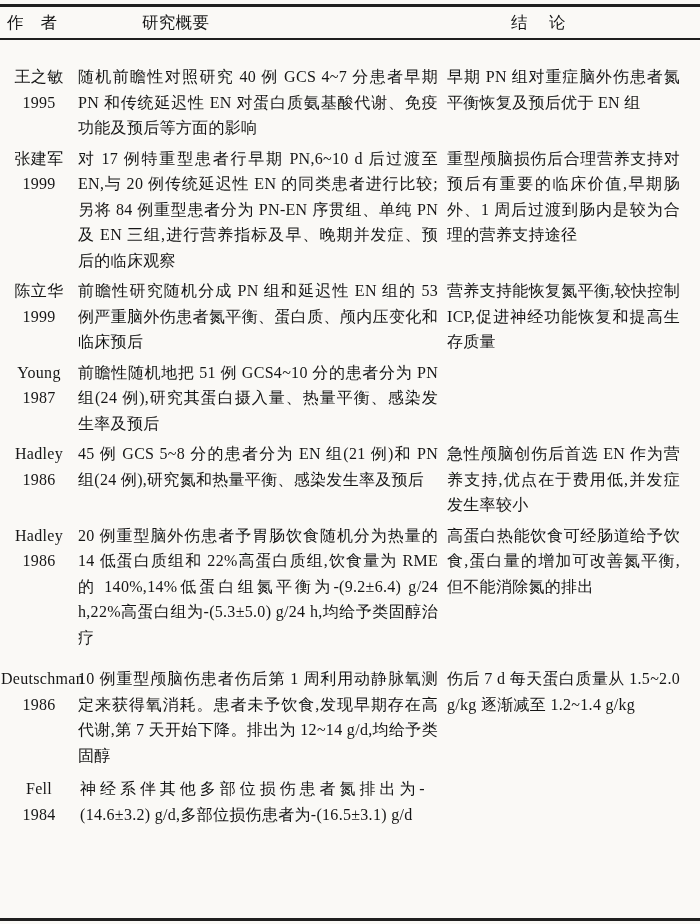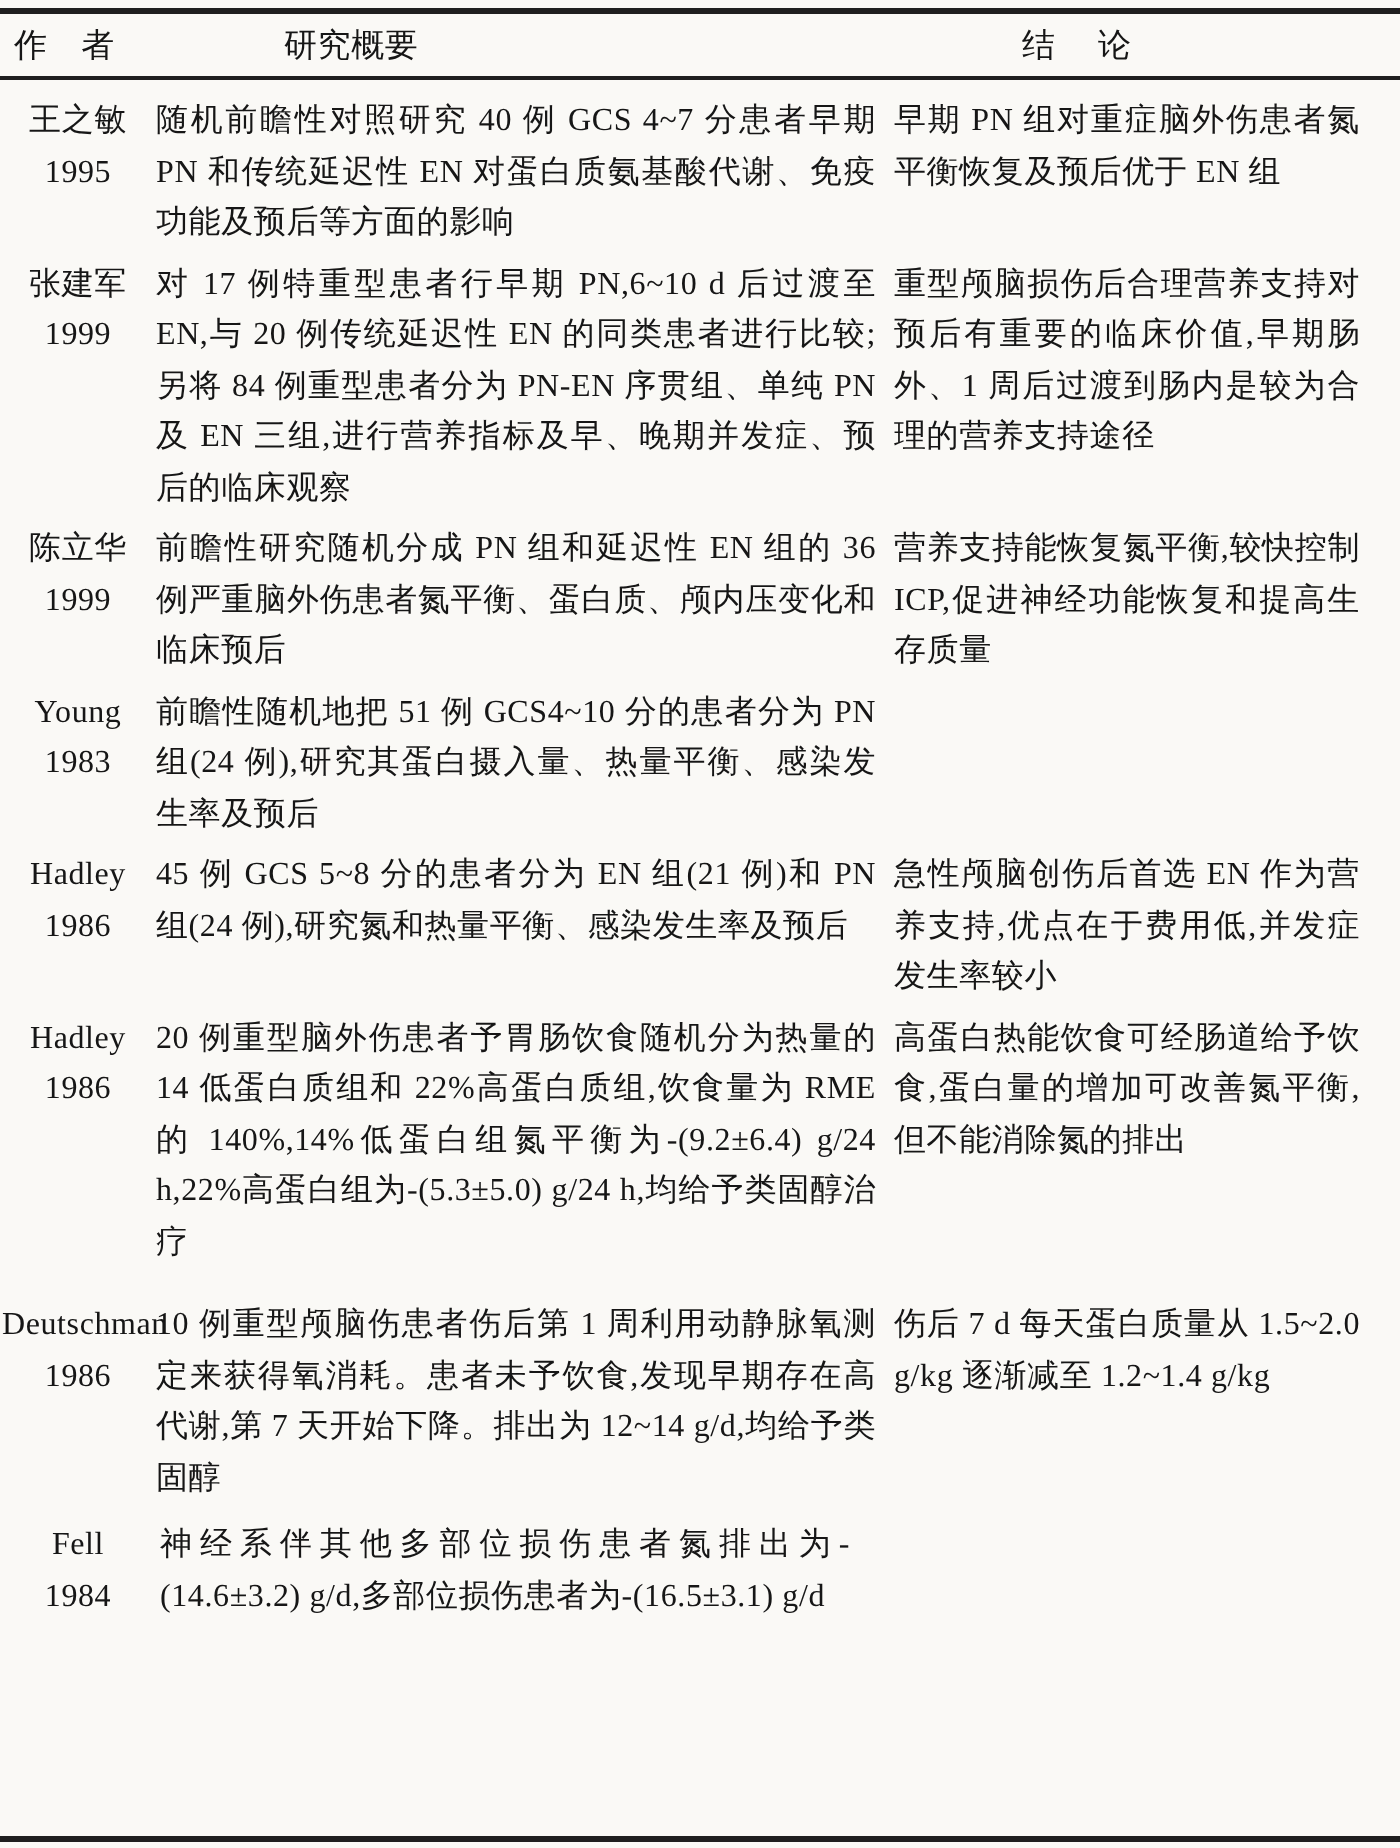--- a/index.html
+++ b/index.html
@@ -34,21 +34,21 @@
   .th-summary  { padding-left: 64px; }
   .th-conclusion { padding-left: 66px; }
   .tbody {
     padding-top: 8px;
   }
   .row {
     display: grid;
     grid-template-columns: 78px 367px 1fr;
     margin-top: 5px;
   }
-  .row:first-child { margin-top: 0; }
+  .row:first-child { margin-top: 16px; }
   .row:nth-child(7) { margin-top: 16px; }  
   .row:nth-child(8) { margin-top: 8px; }
   .cell {
     line-height: 25.5px;
   }
   .author-cell {
     text-align: center;
     padding: 0 1px;
   }
   .author-name { white-space: nowrap; }
@@ -98,28 +98,28 @@
     </div>
     <div class="cell summary-cell">对 17 例特重型患者行早期 PN,6~10 d 后过渡至 EN,与 20 例传统延迟性 EN 的同类患者进行比较;另将 84 例重型患者分为 PN-EN 序贯组、单纯 PN 及 EN 三组,进行营养指标及早、晚期并发症、预后的临床观察</div>
     <div class="cell conclusion-cell">重型颅脑损伤后合理营养支持对预后有重要的临床价值,早期肠外、1 周后过渡到肠内是较为合理的营养支持途径</div>
   </div>
 
   <div class="row">
     <div class="cell author-cell">
       <div class="author-name">陈立华</div>
       <div class="author-year">1999</div>
     </div>
-    <div class="cell summary-cell">前瞻性研究随机分成 PN 组和延迟性 EN 组的 36 例严重脑外伤患者氮平衡、蛋白质、颅内压变化和临床预后</div>
+    <div class="cell summary-cell">前瞻性研究随机分成 PN 组和延迟性 EN 组的 53 例严重脑外伤患者氮平衡、蛋白质、颅内压变化和临床预后</div>
     <div class="cell conclusion-cell">营养支持能恢复氮平衡,较快控制 ICP,促进神经功能恢复和提高生存质量</div>
   </div>
 
   <div class="row">
     <div class="cell author-cell">
       <div class="author-name">Young</div>
-      <div class="author-year">1983</div>
+      <div class="author-year">1987</div>
     </div>
     <div class="cell summary-cell">前瞻性随机地把 51 例 GCS4~10 分的患者分为 PN 组(24 例),研究其蛋白摄入量、热量平衡、感染发生率及预后</div>
   </div>
 
   <div class="row">
     <div class="cell author-cell">
       <div class="author-name">Hadley</div>
       <div class="author-year">1986</div>
     </div>
     <div class="cell summary-cell">45 例 GCS 5~8 分的患者分为 EN 组(21 例)和 PN 组(24 例),研究氮和热量平衡、感染发生率及预后</div>

